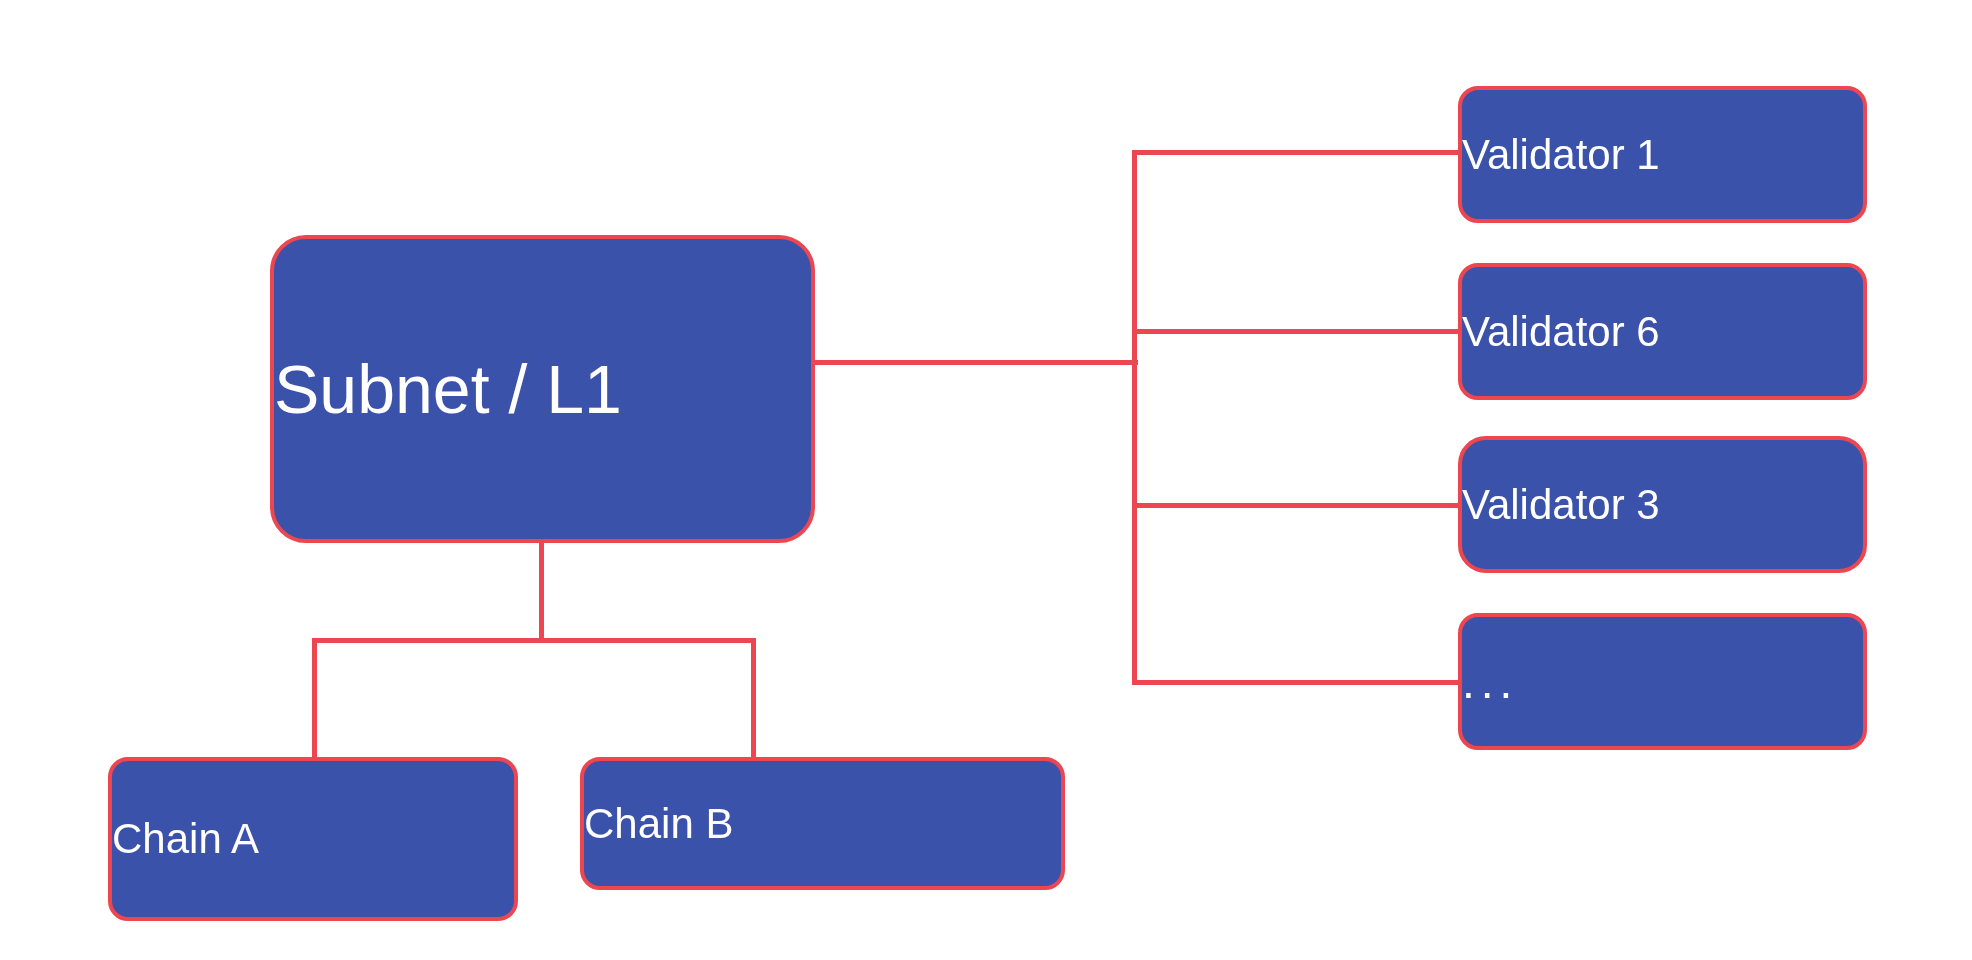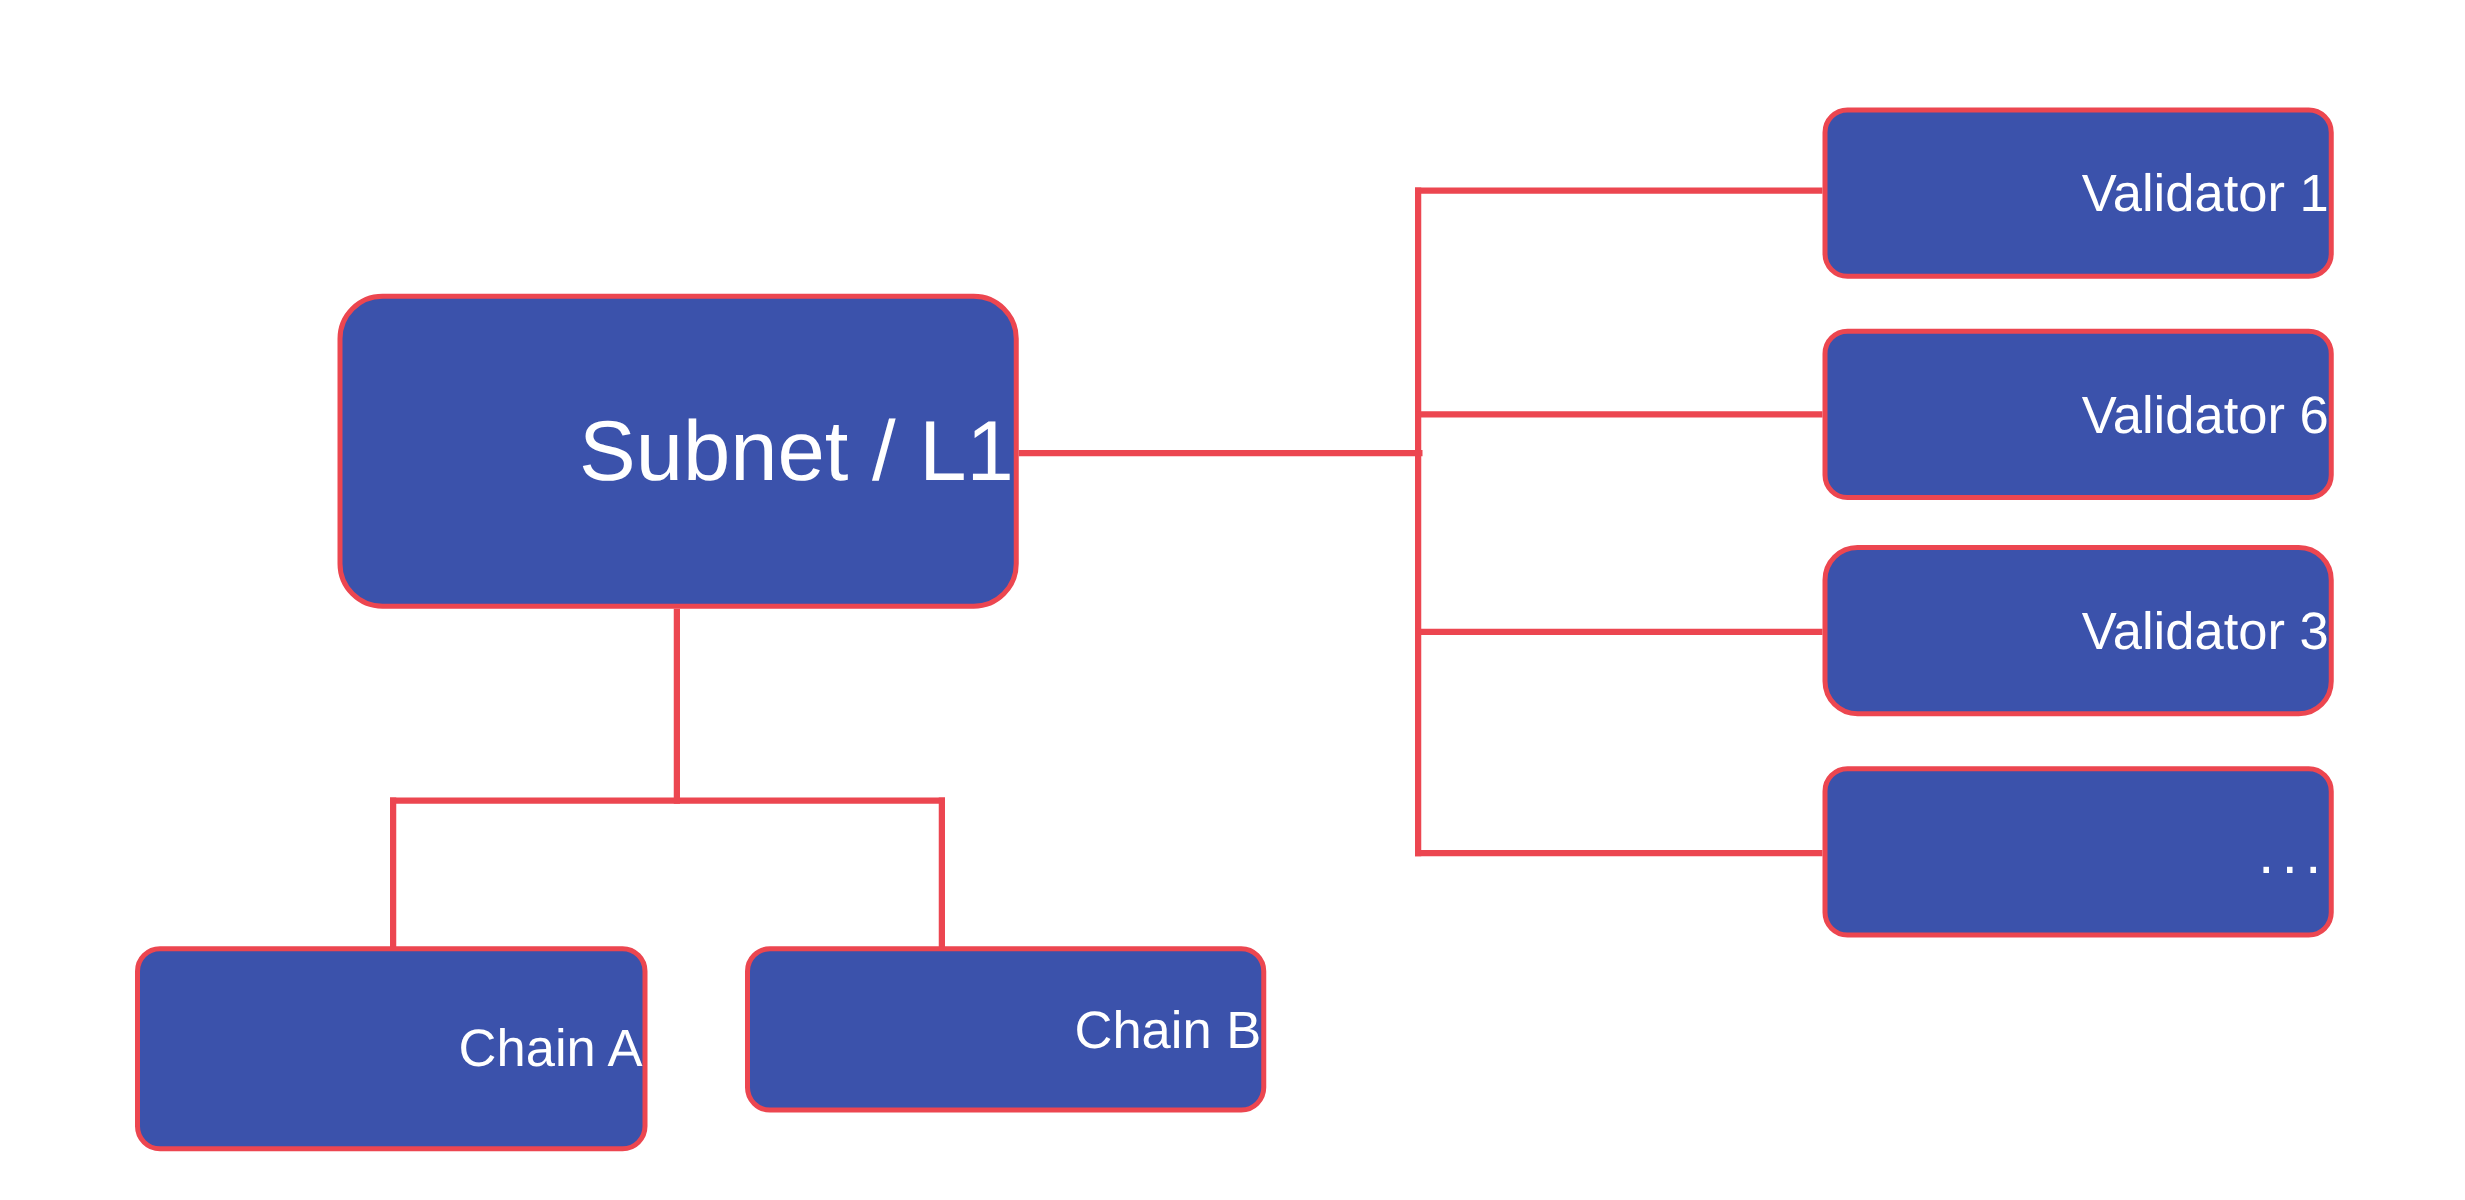--- a/index.html
+++ b/index.html
@@ -15,30 +15,30 @@
     width:1972px;height:960px;
     background:var(--background);
     overflow:hidden;
   }
   .node{
     position:absolute;
     box-sizing:border-box;
     background:var(--node-fill);
     border:4px solid var(--line);
     color:var(--text);
-    display:flex;align-items:center;justify-content:flex-end;
+    display:flex;align-items:center;justify-content:flex-start;
     text-align:center;
   }
   .node-root{
-    left:270px;top:235px;width:545px;height:252px;
-    border-radius:36px;font-size:68px;padding-left:14px;
+    left:270px;top:235px;width:545px;height:308px;
+    border-radius:36px;font-size:68px;
   }
   .node-sm{border-radius:20px;font-size:42px;}
   .node-chain-a{left:108px;top:757px;width:410px;height:164px;}
-  .node-chain-b{left:580px;top:757px;width:417px;height:133px;margin-left:16px;}
+  .node-chain-b{left:580px;top:757px;width:485px;height:133px;}
   .node-validator{left:1458px;width:409px;height:137px;}
   .node-v1{top:86px;}
   .node-v2{top:263px;}
   .node-v3{top:436px;border-radius:28px;}
   .node-vmore{top:613px;font-size:46px;letter-spacing:6px;}
   .line{position:absolute;background:var(--line);}
   .h{height:5px;}
   .v{width:5px;}
   
   .l-subnet-trunk{left:815px;top:360px;width:323px;}

